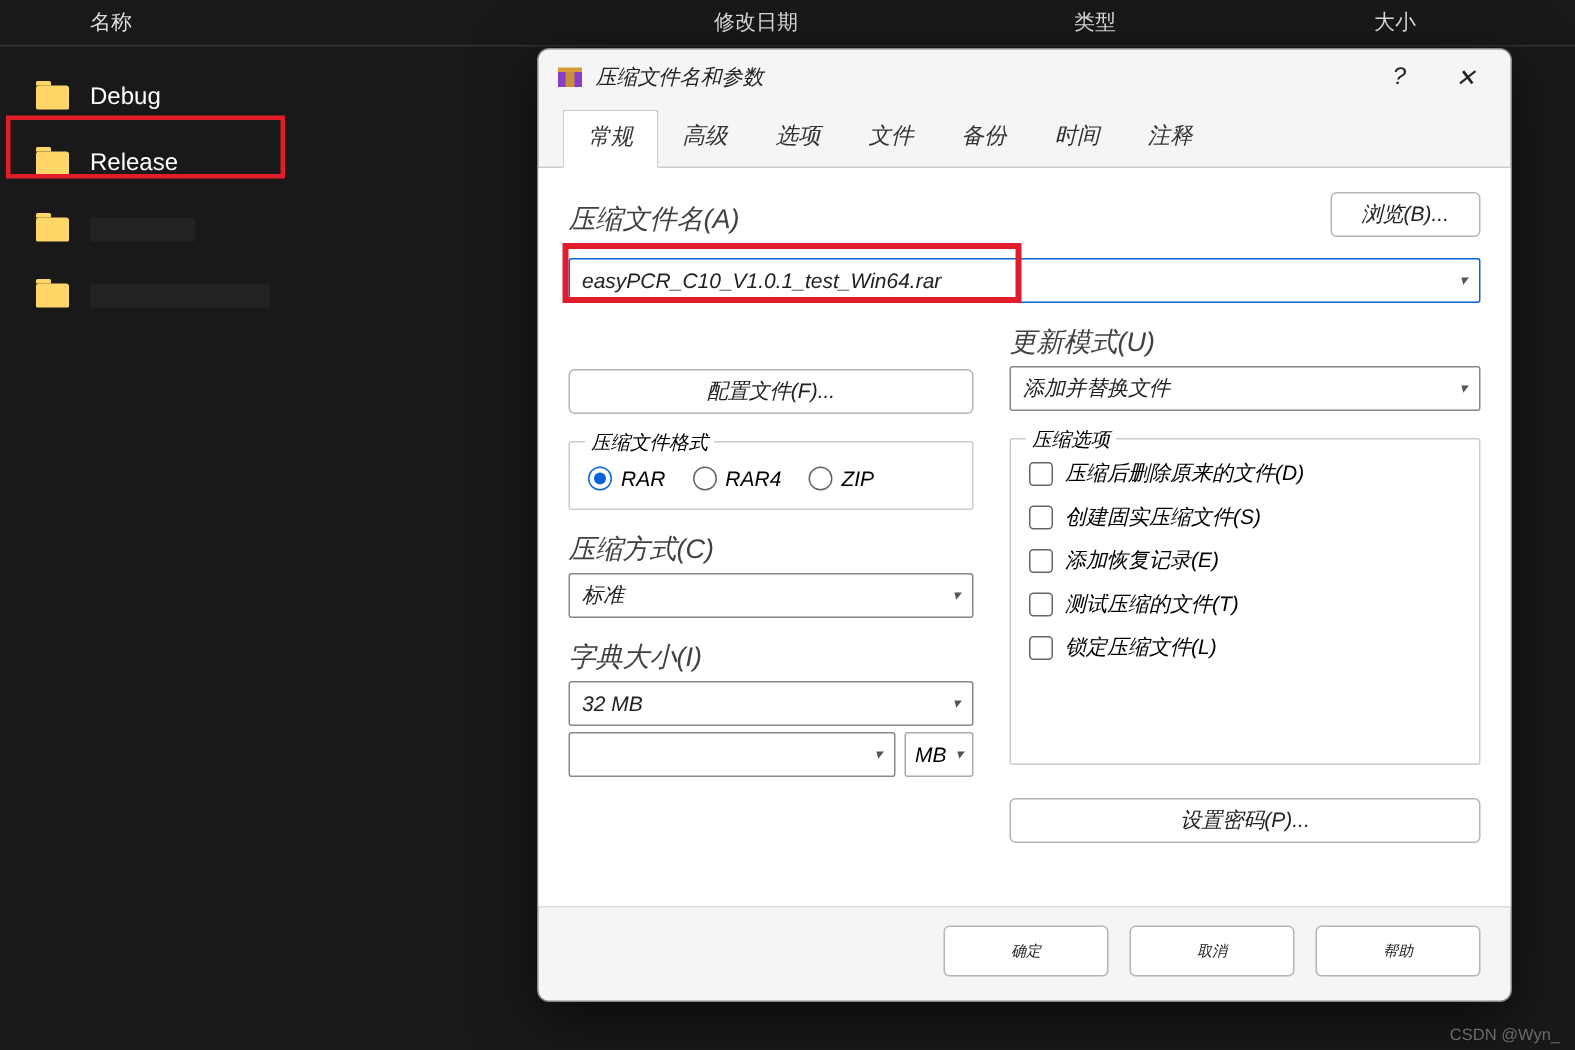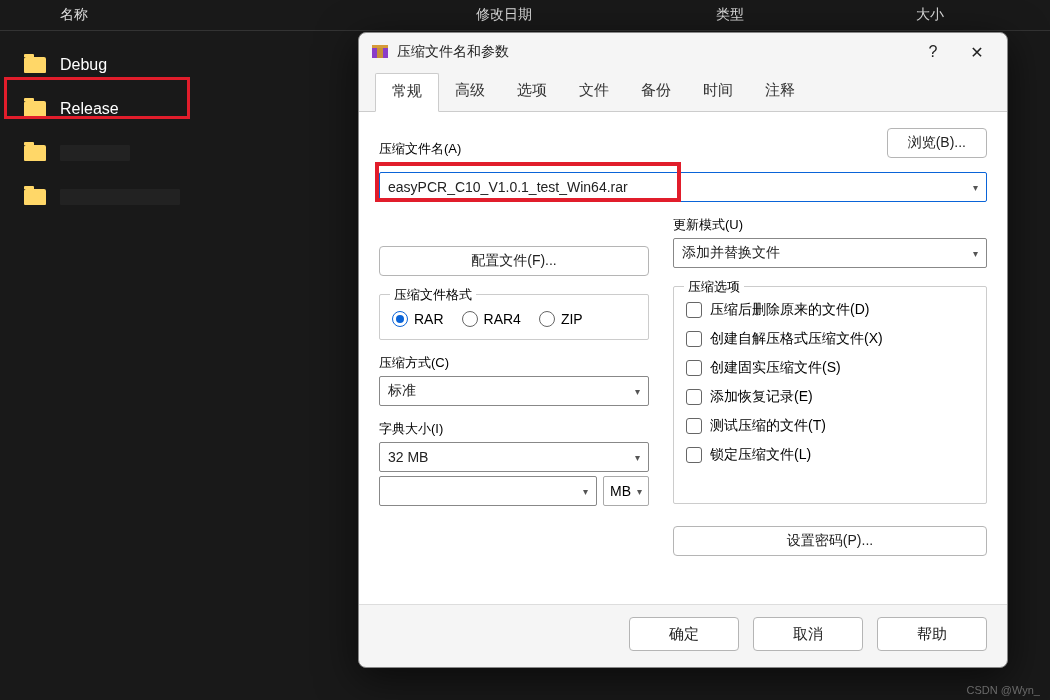--- a/index.html
+++ b/index.html
@@ -13,33 +13,33 @@
   .hdr-size { width: 120px; padding-left: 20px; }
 
   .file-list { padding-top: 12px; }
   .folder-row { display: flex; align-items: center; height: 44px; padding-left: 24px; color: #fff; font-size: 16px; }
   .folder-row .icon { width: 22px; height: 16px; background: #ffd768; border-radius: 2px 2px 1px 1px; position: relative; margin-right: 14px; flex:0 0 auto; }
   .folder-row .icon::before { content:""; position:absolute; top:-3px; left:0; width:10px; height:3px; background:#ffd768; border-radius:1px 1px 0 0; }
   .sel-box { position:absolute; left:4px; top:77px; width:186px; height:42px; border:3px solid #e11d2b; pointer-events:none; }
   .redact { display:inline-block; height:16px; background:#222; border-radius:1px; }
 
   
-  .dialog { position:absolute; left:358px; top:32px; width:650px; height:636px; background:#f5f5f5; border:1px solid #888; border-radius:8px; box-shadow:0 10px 40px rgba(0,0,0,.6); display:flex; flex-direction:column; }
+  .dialog { position:absolute; left:358px; top:32px; width:650px; height:636px; background:#f5f5f5; border:1px solid #888; border-radius:8px; box-shadow:0 10px 40px rgba(0,0,0,.6); display:flex; flex-direction:column;font-style:italic; }
   .titlebar { display:flex; align-items:center; height:38px; padding:0 8px 0 12px; color:#222; font-size:14px; }
   .app-icon { width:18px; height:18px; margin-right:8px; display:inline-flex; }
   .title-spacer { flex:1; }
   .tb-btn { width:44px; height:30px; display:flex; align-items:center; justify-content:center; font-size:16px; color:#222; border-radius:4px; }
 
   .tabstrip { display:flex; padding:0 16px; gap:0; border-bottom:1px solid #ccc; margin-top:2px; }
   .tab { padding:8px 16px 10px; font-size:15px; color:#333; position:relative; cursor:default; }
   .tab.active { background:#fff; border:1px solid #ccc; border-bottom:1px solid #fff; margin-bottom:-1px; border-radius:2px 2px 0 0; }
 
   .body { flex:1; background:#fff; padding:16px 20px 10px; position:relative; }
   .row1 { display:flex; align-items:flex-end; }
-  .lbl { font-size:13px; color:#000000; }
+  .lbl { font-size:18px; color:#404040; }
   .browse-btn { margin-left:auto; }
 
   .winbtn { height:30px; padding:0 20px; background:#fff; border:1px solid #b5b5b5; border-radius:4px; font-size:14px; color:#222; cursor:default; display:inline-flex; align-items:center; justify-content:center; }
 
   .combo { height:30px; width:100%; background:#fff; border:1px solid #888; border-radius:2px; display:flex; align-items:center; padding:0 8px; font-size:14px; color:#222; }
   .combo .chev { margin-left:auto; font-size:10px; color:#555; }
 
   .fname-wrap { margin-top:14px; }
   .fname-hi { position:absolute; border:4px solid #e11d2b; pointer-events:none; }
 
@@ -54,21 +54,21 @@
   .radio { display:flex; align-items:center; gap:6px; font-size:14px; }
   .rdot { width:16px; height:16px; border:1px solid #666; border-radius:50%; display:flex; align-items:center; justify-content:center; }
   .rdot.sel::after { content:""; width:8px; height:8px; background:#0a64d8; border-radius:50%; }
   .radio.selected .rdot { border-color:#0a64d8; }
 
   .check-col { display:flex; flex-direction:column; gap:11px; margin-top:4px; }
   .check { display:flex; align-items:center; gap:8px; font-size:14px; }
   .cbox { width:16px; height:16px; border:1px solid #666; border-radius:3px; }
 
   .btnrow { display:flex; gap:14px; justify-content:flex-end; padding:12px 20px 16px; border-top:1px solid #ddd; }
-  .btnrow .winbtn { width:110px; height:34px; font-size:15px; }
+  .btnrow .winbtn { width:110px; height:34px; font-size:10px; }
 
   .watermark { position:absolute; right:10px; bottom:4px; font-size:11px; color:#6a6a6a; }
   .mini-select{height:30px;border:1px solid #aaa;border-radius:2px;display:flex;align-items:center;padding:0 6px;font-size:14px;background:#fff;}
   .mini-select .chev{margin-left:6px;font-size:10px;color:#555;}
 </style>
 </head>
 <body>
 
 <div class="explorer-header">
   <div class="hdr-name">名称</div>
@@ -191,24 +191,20 @@
 
         <div class="groupbox" style="margin-top:18px;height:218px">
           <span class="legend">压缩选项</span>
           <div class="check-col">
             <label class="check">
                 <span class="cbox"></span>
                 <span>压缩后删除原来的文件(D)</span>
               </label>
             <label class="check">
                 <span class="cbox"></span>
-                <span>创建自解压格式压缩文件(X)</span>
-              </label>
-            <label class="check">
-                <span class="cbox"></span>
                 <span>创建固实压缩文件(S)</span>
               </label>
             <label class="check">
                 <span class="cbox"></span>
                 <span>添加恢复记录(E)</span>
               </label>
             <label class="check">
                 <span class="cbox"></span>
                 <span>测试压缩的文件(T)</span>
               </label>

